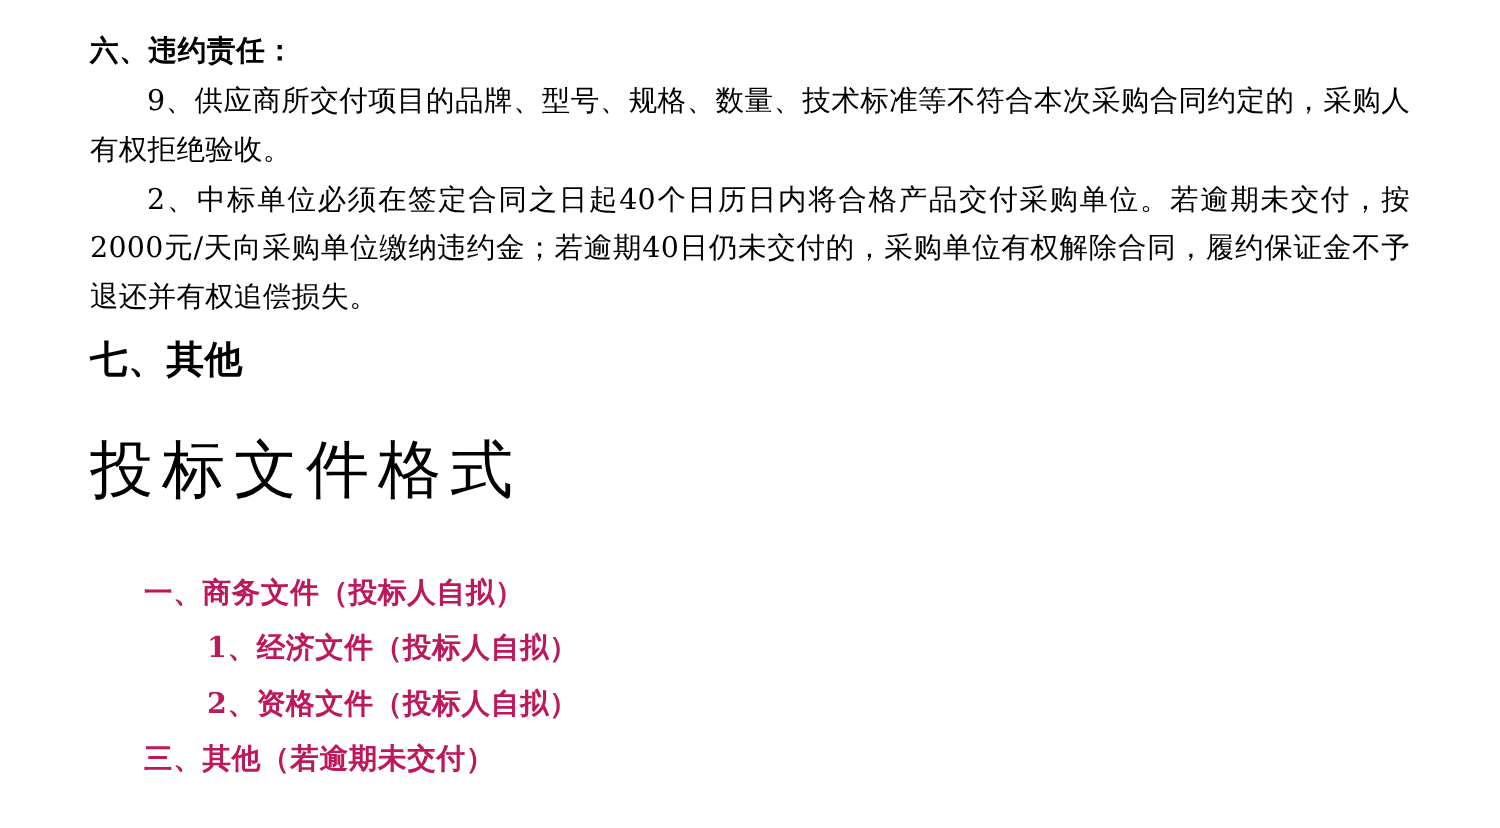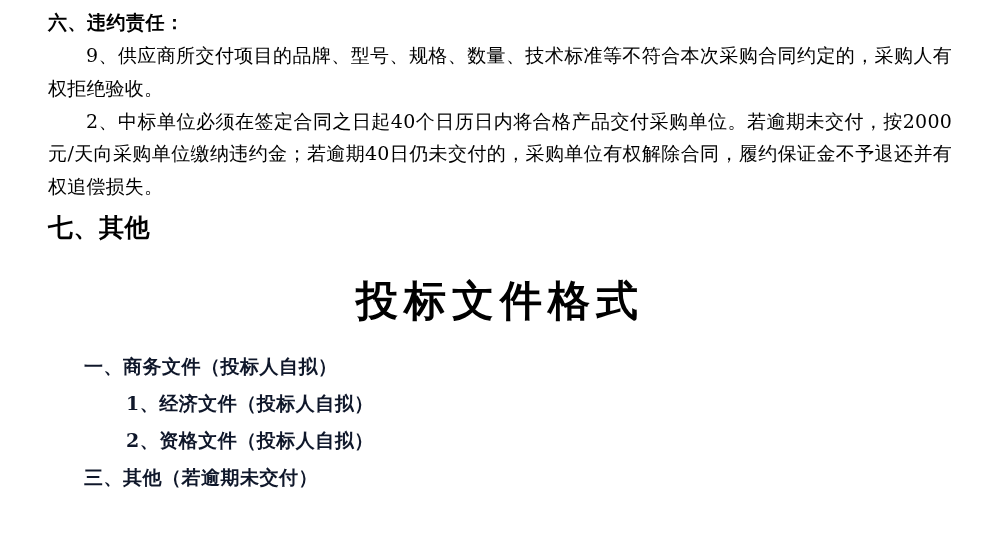--- a/index.html
+++ b/index.html
@@ -11,21 +11,21 @@
     width: 1000px;
     height: 552px;
     font-family: "DejaVu Serif", "Liberation Serif", serif;
     color: #000000;
     overflow: hidden;
   }
   .page {
     position: relative;
     width: 1000px;
     height: 552px;
-    padding: 0;
+    padding: 12px;
     box-sizing: border-box;
   }
   .doc-body {
     padding: 8px 48px 0 48px;
   }
   .section-heading {
     font-size: 19px;
     font-weight: bold;
     line-height: 1.55;
     margin: 0 0 2px 0;
@@ -40,35 +40,35 @@
     letter-spacing: 0.2px;
   }
   .section-heading-2 {
     font-size: 25px;
     font-weight: bold;
     line-height: 1.55;
     margin: 6px 0 0 0;
     letter-spacing: 0.5px;
   }
   .doc-title {
-    text-align: center;
+    text-align: left;
     font-size: 42px;
-    font-weight: bold;
+    font-weight: normal;
     letter-spacing: 6px;
-    margin: 26px 0 20px 0;
+    margin: 26px 0 37px 0;
     line-height: 1.3;
     font-family: "DejaVu Serif", "Liberation Serif", serif;
   }
   .toc {
     margin: 0;
     padding: 0;
     list-style: none;
   }
   .toc-item {
-    color: #0f172a;
+    color: #be185d;
     font-size: 19px;
     font-weight: bold;
     line-height: 1.95;
     letter-spacing: 0.5px;
   }
   .lvl-1 { padding-left: 36px; }
   .lvl-2 { padding-left: 78px; }
 </style>
 </head>
 <body>

